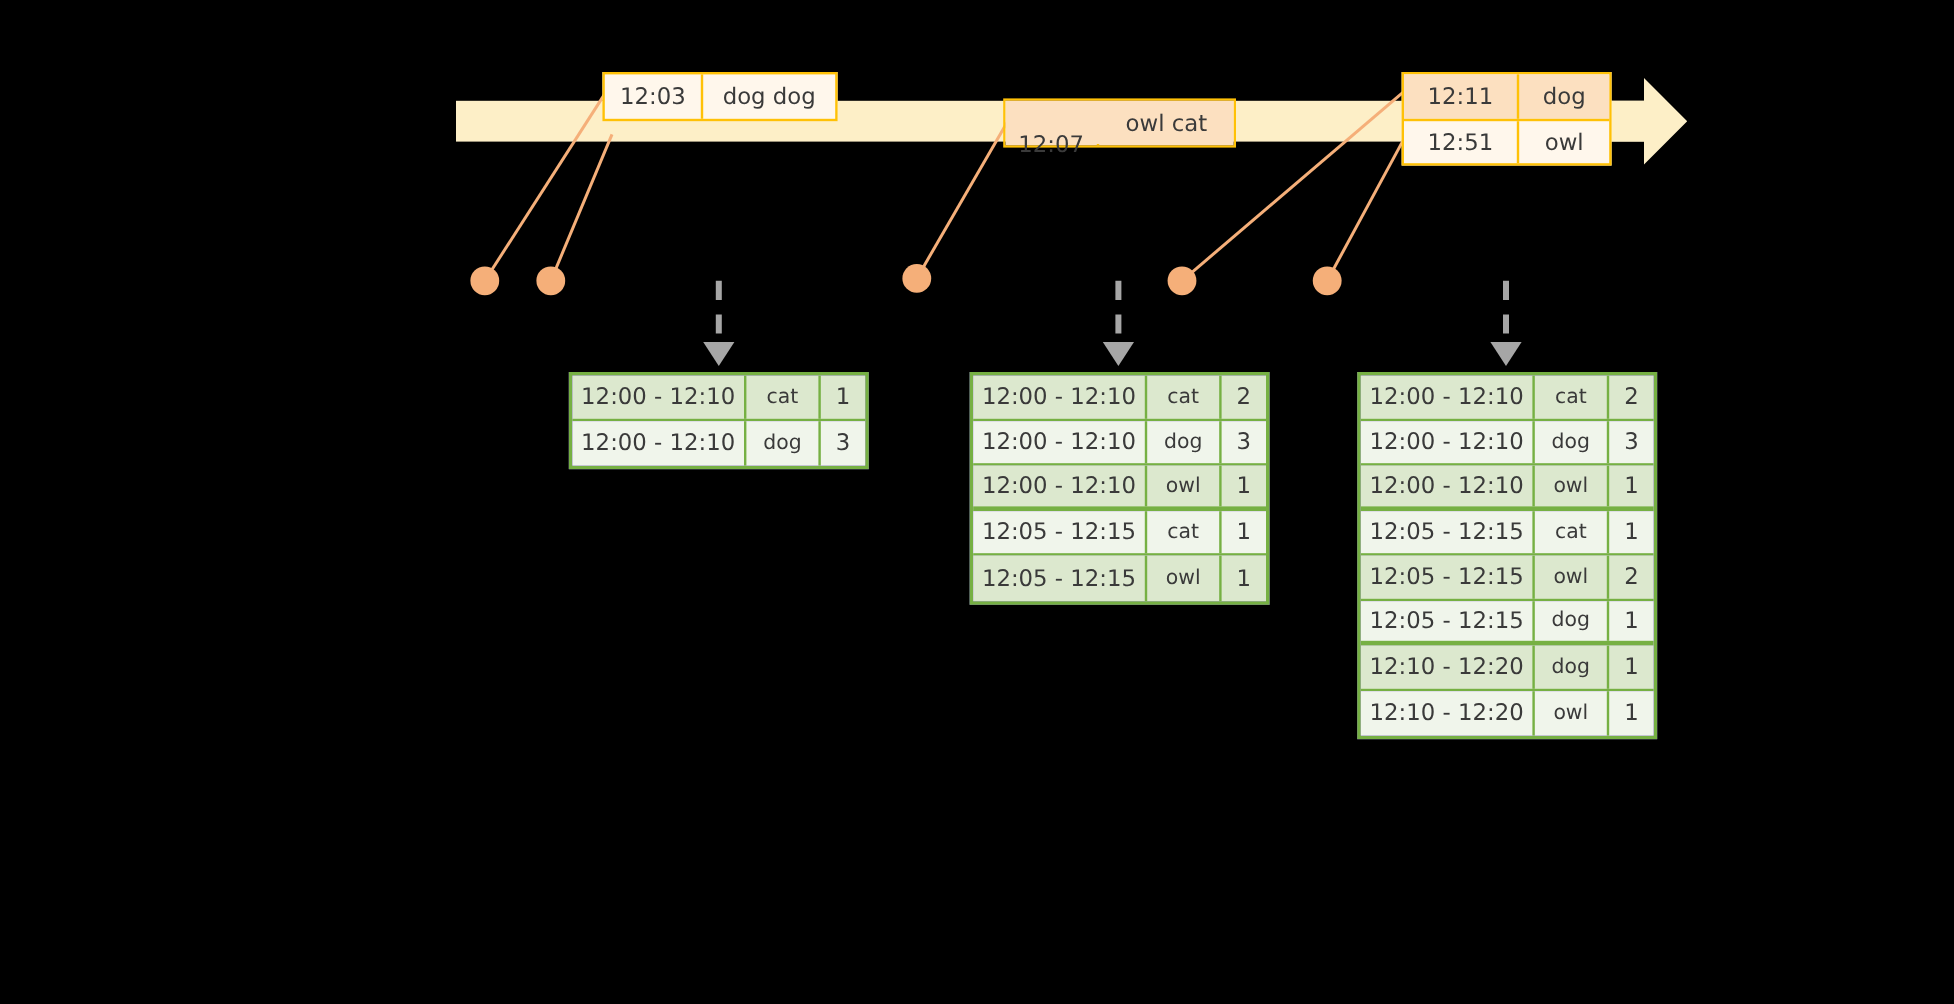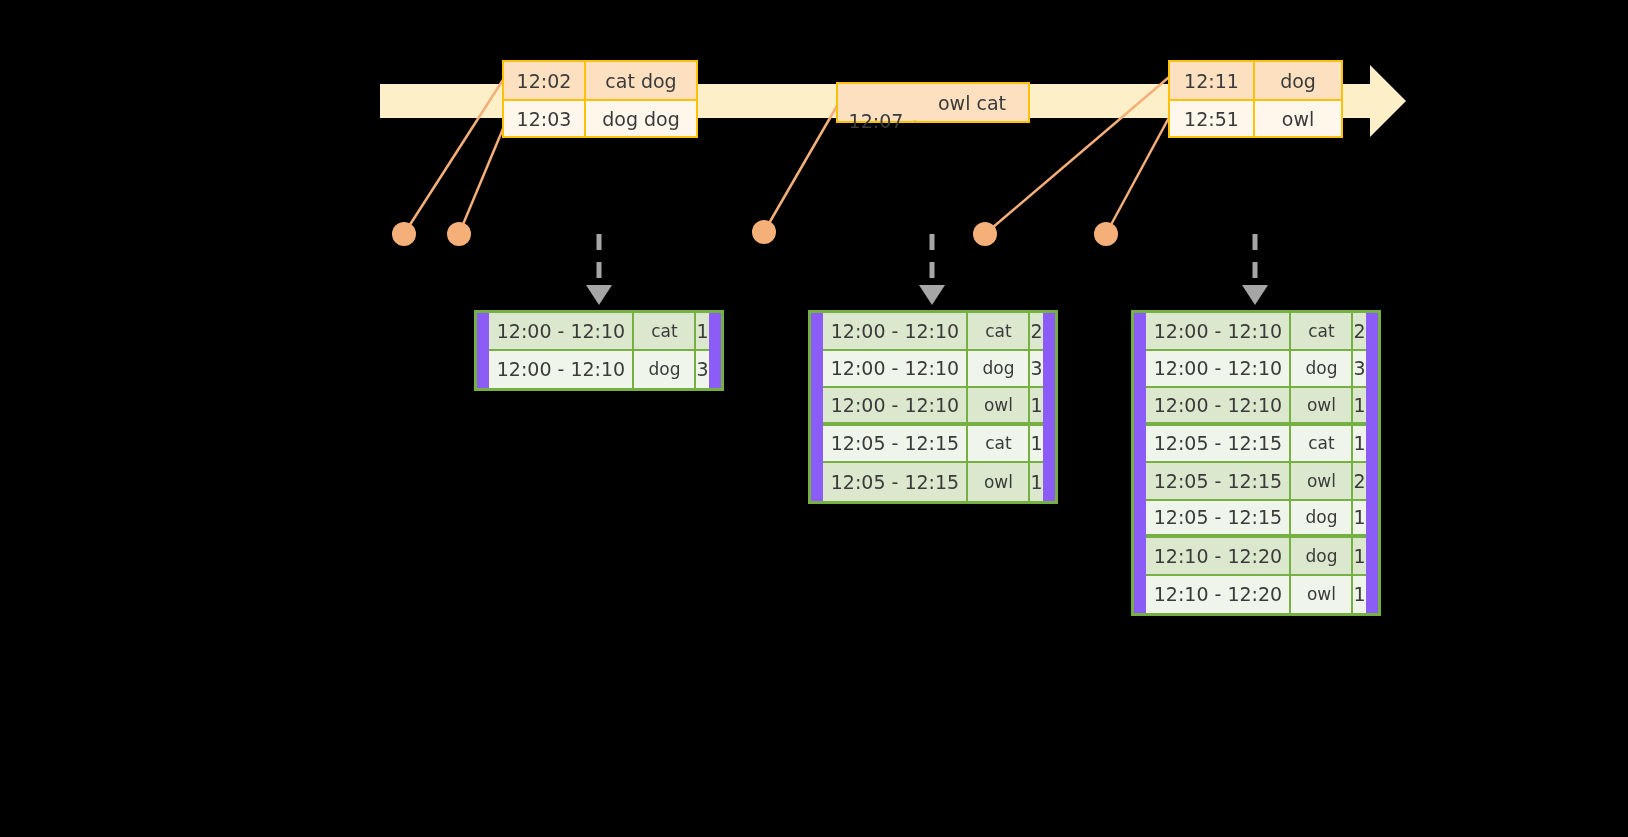--- a/index.html
+++ b/index.html
@@ -64,38 +64,37 @@
     white-space: nowrap;
     flex: 1;
   }
 
   
   #evt-group-0 { left: 502px; top: 60px;  width: 196px; }
   #evt-group-0 .evt-time  { width: 82px; }
   #evt-group-1 { left: 836px; top: 82px;  width: 194px; }
   #evt-group-1 .evt-time  { width: 78px; margin-top: 36px; }
   #evt-group-2 { left: 1168px; top: 60px; width: 175px; }
-  #evt-group-2 .evt-time  { width: 85px; }
+  #evt-group-2 .evt-time  { width: 96px; }
 
   
   .evt-dot {
     position: absolute;
     width: 24px; height: 24px;
     border-radius: 50%;
     background: #F5AF79;
   }
 
   
   .result-table {
     position: absolute;
     border: 3px solid #76B043;
     background: #8b5cf6;
     display: flex;
     flex-direction: column;
-    align-items: center;
   }
   .rt-row {
     display: flex;
     height: 37.5px;
     border-bottom: 2px solid #76B043;
   }
   .rt-row:last-child { border-bottom: none; }
   .rt-row.alt { background: #F0F5EB; }
   .rt-row.band { background: #DCE8CE; }
   .rt-row.group-end { border-bottom: 4px solid #76B043; }
@@ -155,24 +154,20 @@
 
   <div id="dot-layer">
       <div class="evt-dot" style="left: 392px; top: 222px; background: rgb(245, 175, 121);"></div>
       <div class="evt-dot" style="left: 447px; top: 222px; background: rgb(245, 175, 121);"></div>
       <div class="evt-dot" style="left: 752px; top: 220px; background: rgb(245, 175, 121);"></div>
       <div class="evt-dot" style="left: 973px; top: 222px; background: rgb(245, 175, 121);"></div>
       <div class="evt-dot" style="left: 1094px; top: 222px; background: rgb(245, 175, 121);"></div>
     </div>
 
   <div id="evt-group-0" class="evt-group">
-      <div class="evt-row shaded">
-        <div class="evt-time">12:02</div>
-        <div class="evt-words">cat dog</div>
-      </div>
       <div class="evt-row">
         <div class="evt-time">12:03</div>
         <div class="evt-words">dog dog</div>
       </div>
     </div>
   <div id="evt-group-1" class="evt-group">
       <div class="evt-row shaded">
         <div class="evt-time">12:07</div>
         <div class="evt-words">owl cat</div>
       </div>

